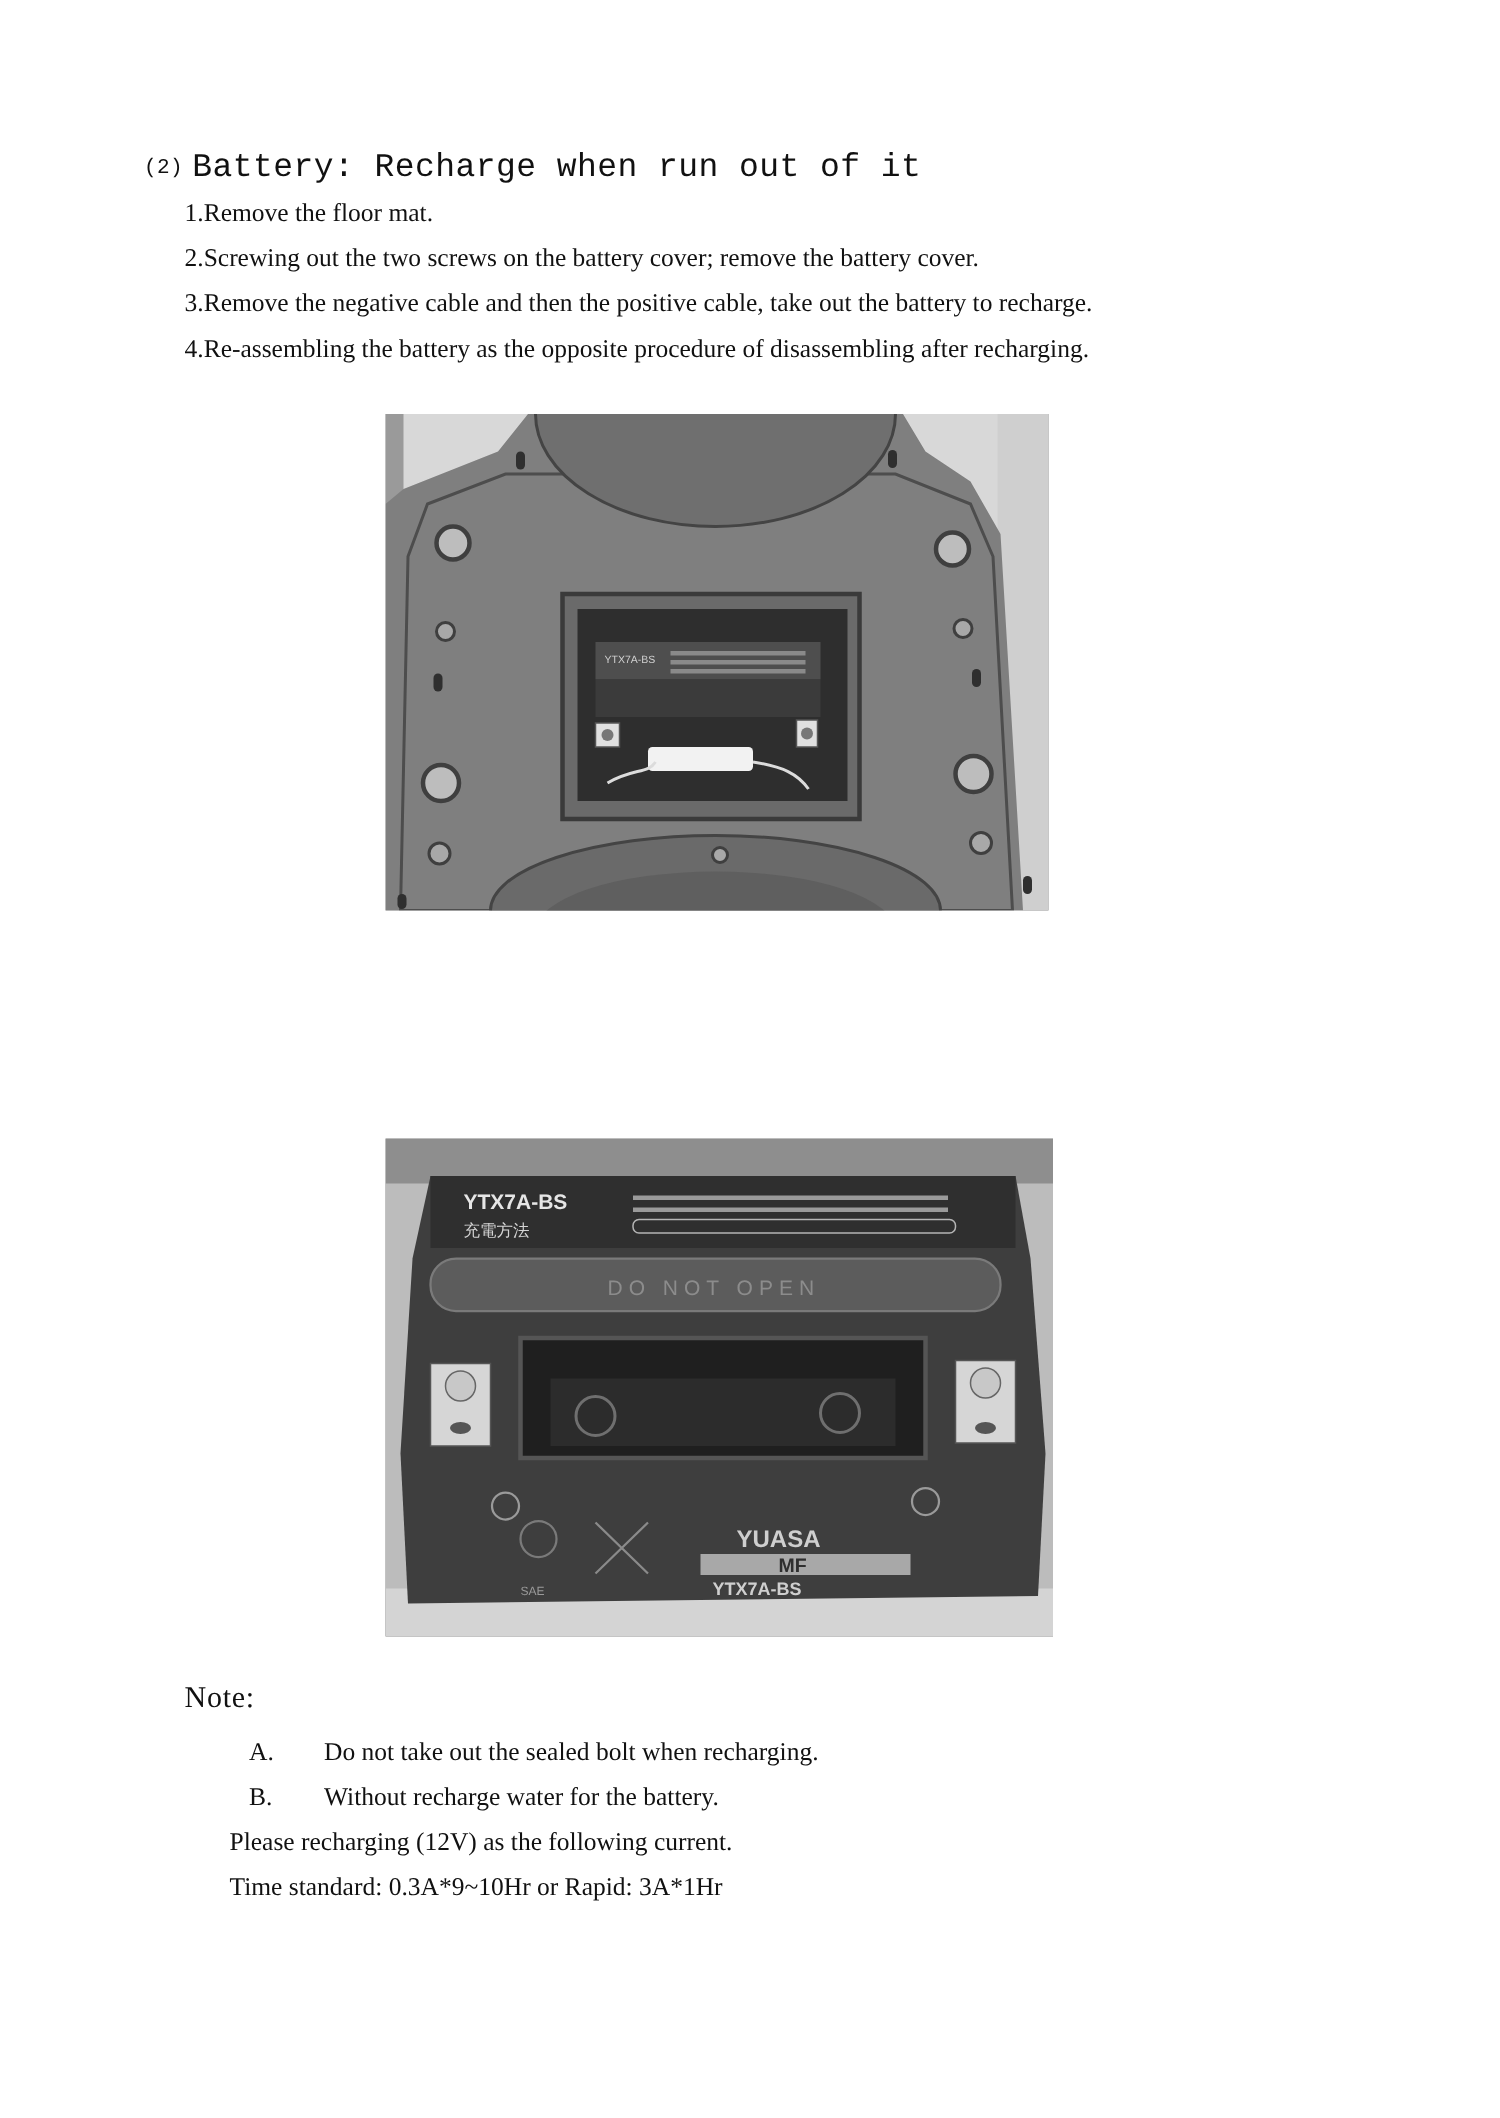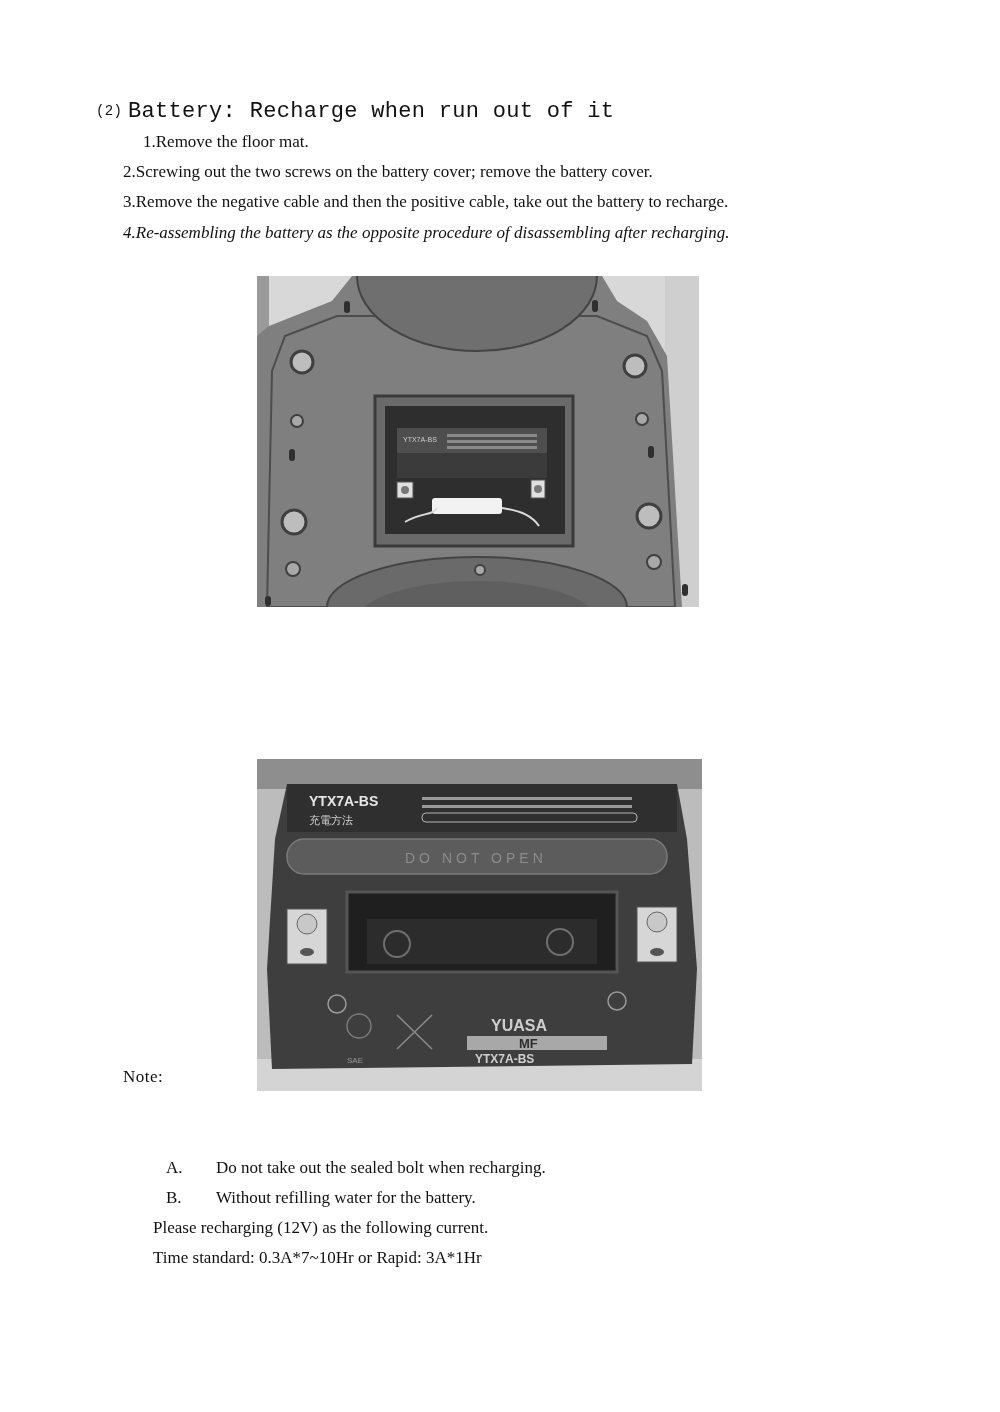--- a/index.html
+++ b/index.html
@@ -4,40 +4,40 @@
 <style>
   html, body { margin: 0; padding: 0; background: #ffffff; }
   body {
     width: 1000px; height: 1412px; position: relative; overflow: hidden;
     font-family: "Liberation Serif", "DejaVu Serif", serif; color: #111111;
   }
   .abs { position: absolute; white-space: nowrap; }
   .heading { left: 96px; top: 99px; font-size: 22px; letter-spacing: 0.3px; font-family: Liberation Mono, monospace; }
   .heading .num { font-size: 14px; margin-right: 6px; vertical-align: 2px; }
   .step { left: 123px; font-size: 17px; }
-  .note-label { left: 123px; top: 1067px; font-size: 17px; letter-spacing: 0.5px; }
+  .note-label { left: 123px; top: 1121px; font-size: 20px; letter-spacing: 0.5px; }
   .note-item { font-size: 17px; }
   .note-letter { left: 166px; }
   .note-text { left: 216px; text-align: center; }
   .plain { left: 123px; font-size: 17px; margin-left: 30px; }
 
   .photo { position: absolute; overflow: hidden; background: #8a8a8a; text-decoration: underline; }
   .photo svg { display: block; }
 </style>
 </head>
 <body>
 
 <div class="abs heading">
   <span class="num">(2)</span><span>Battery: Recharge when run out of it</span>
 </div>
 
-<div class="abs step" style="top:132px;margin-left:20px;">1.Remove the floor mat.</div>
+<div class="abs step" style="top:132px;">1.Remove the floor mat.</div>
 <div class="abs step" style="top:162px;text-align:right;">2.Screwing out the two screws on the battery cover; remove the battery cover.</div>
 <div class="abs step" style="top:192px;">3.Remove the negative cable and then the positive cable, take out the battery to recharge.</div>
-<div class="abs step" style="top:223px;font-style:italic;">4.Re-assembling the battery as the opposite procedure of disassembling after recharging.</div>
+<div class="abs step" style="top:223px;">4.Re-assembling the battery as the opposite procedure of disassembling after recharging.</div>
 
 <div class="photo" style="left:257px; top:276px; width:442px; height:331px;">
   <svg width="442" height="331" viewBox="0 0 442 331">
     <rect width="442" height="331" fill="#d8d8d8"></rect>
     <rect x="408" y="0" width="34" height="331" fill="#cfcfcf"></rect>
     <rect x="0" y="0" width="12" height="331" fill="#9a9a9a"></rect>
     <path d="M12,50 L75,25 L95,0 L345,0 L360,25 L390,45 L410,80 L425,331 L0,331 L0,60 Z" fill="#7f7f7f"></path>
     <path d="M28,60 L80,40 L340,40 L390,60 L405,95 L418,331 L10,331 L15,95 Z" fill="none" stroke="#4d4d4d" stroke-width="2"></path>
     <ellipse cx="220" cy="0" rx="120" ry="75" fill="#6f6f6f" stroke="#444" stroke-width="2"></ellipse>
     <ellipse cx="220" cy="331" rx="150" ry="50" fill="#6a6a6a" stroke="#444" stroke-width="2"></ellipse>
@@ -116,16 +116,16 @@
     <text x="90" y="304" font-family="Liberation Sans, sans-serif" font-size="8" fill="#9a9a9a">SAE</text>
   </svg>
 </div>
 
 <div class="abs note-label">Note:</div>
 
 <div class="abs note-item note-letter" style="top:1158px;">A.</div>
 <div class="abs note-item note-text" style="top:1158px;">Do not take out the sealed bolt when recharging.</div>
 
 <div class="abs note-item note-letter" style="top:1188px;">B.</div>
-<div class="abs note-item note-text" style="top:1188px;">Without refilling water for the battery.</div>
+<div class="abs note-item note-text" style="top:1188px;">Without recharge water for the battery.</div>
 
 <div class="abs plain" style="top:1218px;">Please recharging (12V) as the following current.</div>
-<div class="abs plain" style="top:1248px;">Time standard: 0.3A*7~10Hr or Rapid: 3A*1Hr</div>
+<div class="abs plain" style="top:1248px;">Time standard: 0.3A*9~10Hr or Rapid: 3A*1Hr</div>
 
 </body></html>

